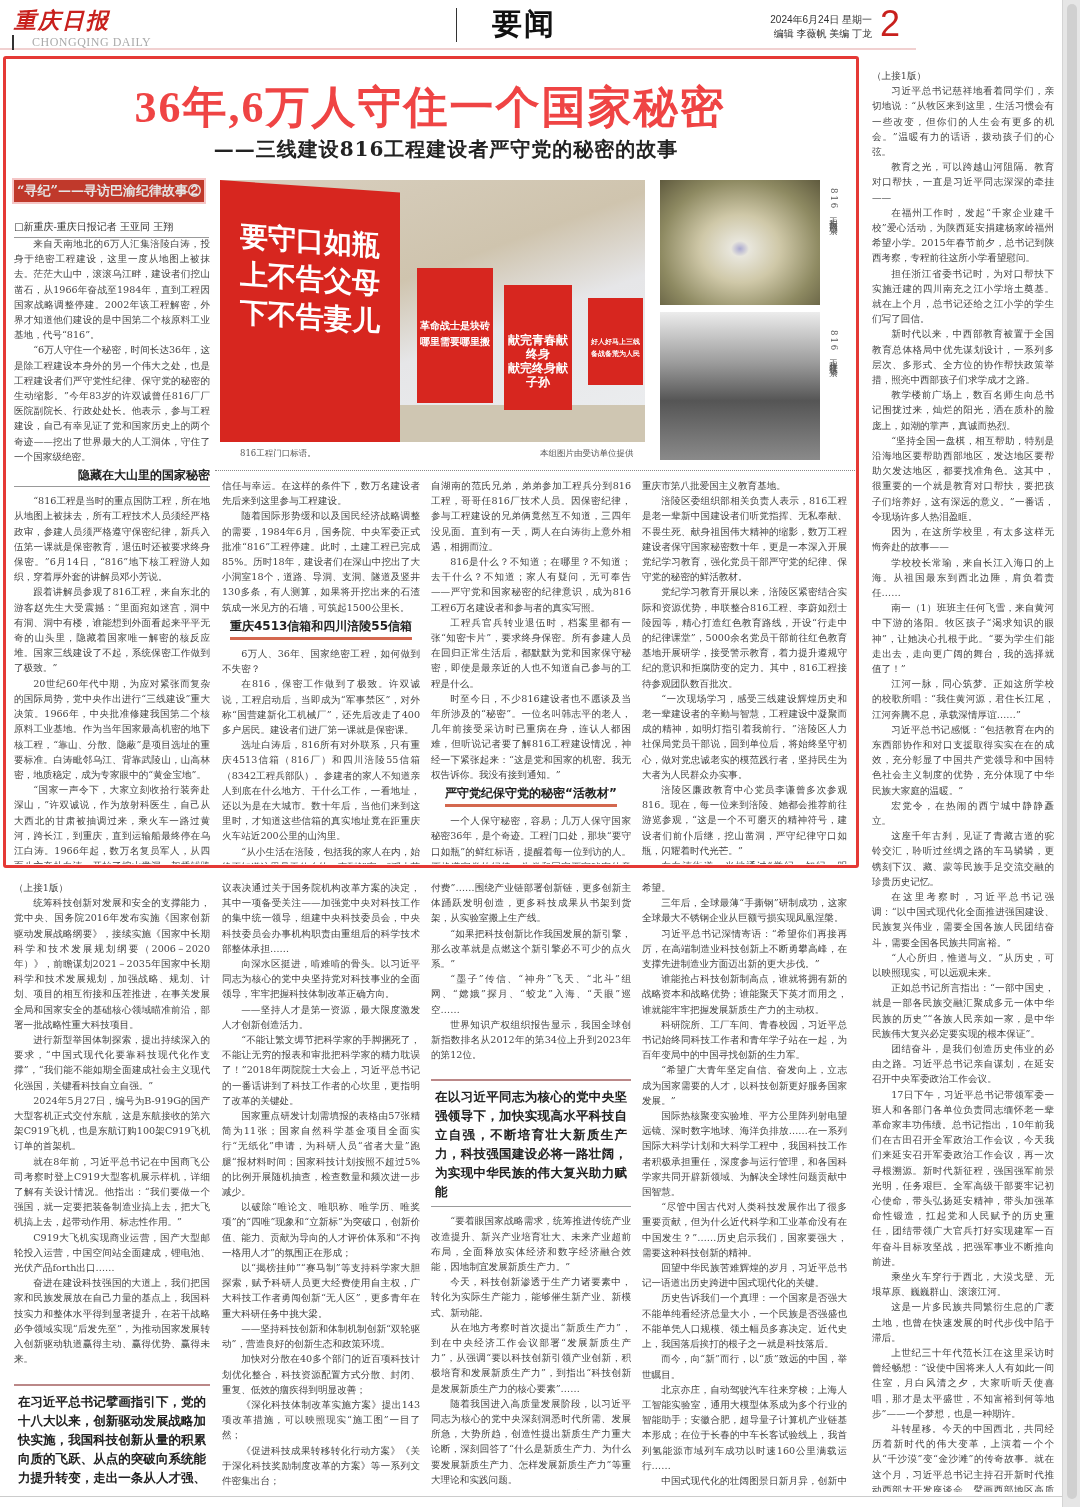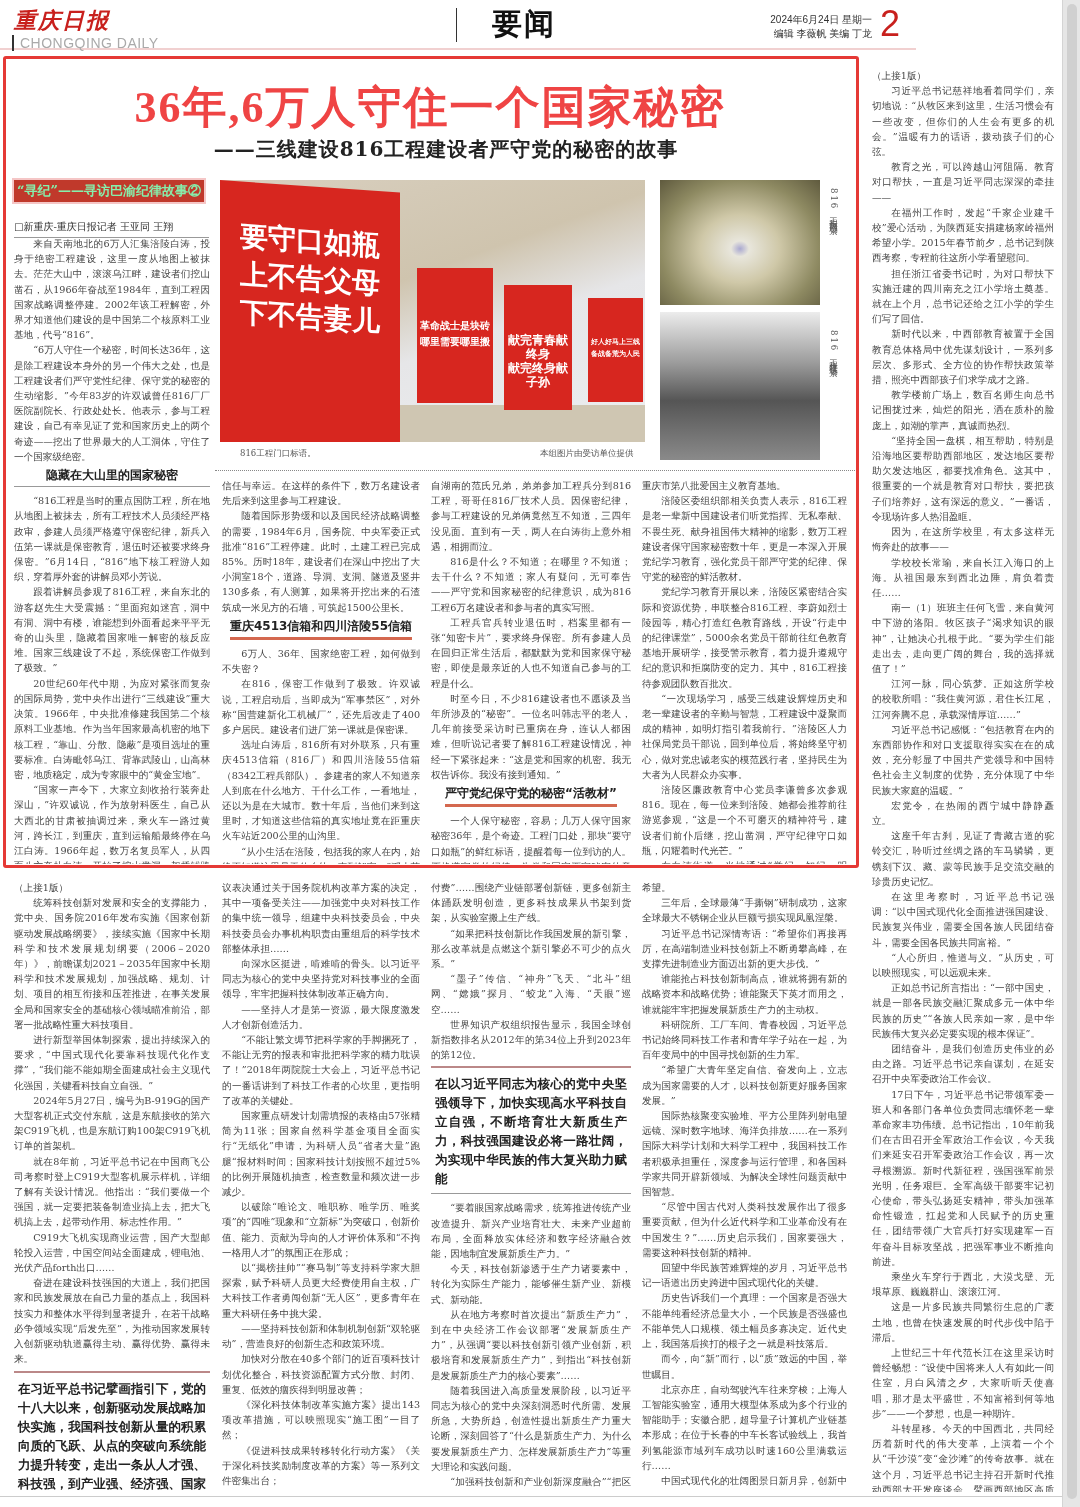--- a/index.html
+++ b/index.html
@@ -5,60 +5,60 @@
   * { box-sizing: border-box; margin: 0; padding: 0; }
   html, body { width: 1080px; height: 1507px; background: #e9e9e9; overflow: hidden; }
   body { font-family: "DejaVu Serif", "Liberation Serif", serif; color: #333; position: relative; }
   .page { position: absolute; left: 0; top: 0; width: 1062px; height: 1507px; background: #fff; }
   .scrollbar { position: absolute; right: 0; top: 0; width: 18px; height: 1507px; background: #e6e6e6; border-left: 1px solid #d4d4d4; }
   .scrollbar .thumb { position: absolute; left: 4px; top: 4px; width: 10px; height: 1495px; background: #d0d0d0; border-radius: 5px; }
 
   
   .masthead { position: absolute; left: 0; top: 0; width: 916px; height: 50px; border-bottom: 2px solid #f1d0d0; }
   .logo { position: absolute; left: 14px; top: 6px; font-family: "DejaVu Serif", serif; font-size: 22px; font-style: italic; color: #c8201d; letter-spacing: 2px; font-weight: bold; }
-  .logo-sub { position: absolute; left: 12px; top: 35px; font-family: Liberation Sans, sans-serif; font-size: 14px; color: #aaa; letter-spacing: 0.5px; border-left: 2px solid #333; padding-left: 6px; }
+  .logo-sub { position: absolute; left: 12px; top: 35px; font-family: Liberation Serif, serif; font-size: 12px; color: #aaa; letter-spacing: 0.5px; border-left: 2px solid #333; padding-left: 18px; }
   .divider-v { position: absolute; left: 456px; top: 8px; width: 1px; height: 34px; background: #333; }
   .section-title { position: absolute; left: 492px; top: 4px; font-family: "DejaVu Sans", sans-serif; font-weight: bold; font-size: 30px; color: #111; letter-spacing: 2px; }
   .dateline { position: absolute; right: 44px; top: 13px; font-family: "Liberation Sans", sans-serif; font-size: 10px; color: #333; text-align: right; line-height: 14px; }
   .page-num { position: absolute; right: 16px; top: 6px; font-family: "Liberation Sans", sans-serif; font-size: 36px; color: #c8201d; line-height: 36px; }
 
   
   .frame { position: absolute; left: 3px; top: 56px; width: 856px; height: 812px; border: 3px solid #e53935; border-radius: 3px; }
 
   .headline { position: absolute; left: 0; top: 78px; width: 860px; text-align: center; font-family: Liberation Serif, serif; font-weight: bold; font-size: 44px; color: #ef4444; letter-spacing: 2px; }
   .subheadline { position: absolute; left: 0; top: 136px; width: 860px; text-align: center; font-family: "DejaVu Serif", serif; font-size: 20px; color: #222; letter-spacing: 1px; padding-left: 32px; }
 
-  .series-tag { position: absolute; left: 14px; top: 180px; width: 190px; height: 22px; background: #c0392b; color: #86efac; font-size: 13px; font-weight: bold; line-height: 22px; text-align: center; box-shadow: 0 0 0 2px #f5c6c6; }
+  .series-tag { position: absolute; left: 14px; top: 180px; width: 190px; height: 22px; background: #c0392b; color: #e5e5e5; font-size: 13px; font-weight: bold; line-height: 22px; text-align: center; box-shadow: 0 0 0 2px #f5c6c6; }
   .byline { position: absolute; left: 14px; top: 220px; width: 195px; font-size: 10px; color: #333; border-bottom: 1px solid #999; padding-bottom: 3px; }
 
   .col { position: absolute; font-size: 9.6px; line-height: 15.2px; color: #444; text-align: justify; overflow: hidden; }
   .col p { text-indent: 2em; margin: 0; }
   .col p.noindent { text-indent: 0; }
-  .subhead { font-family: "DejaVu Sans", sans-serif; font-weight: bold; font-size: 12px; color: #222; text-align: center; margin: 4px 0 6px; padding-bottom: 3px; }
+  .subhead { font-family: "DejaVu Sans", sans-serif; font-weight: bold; font-size: 12px; color: #222; text-align: right; margin: 4px 0 6px; padding-bottom: 3px; }
   .subhead.red-under { border-bottom: 3px solid #d4684f; display: inline-block; }
   .subhead-wrap { text-align: center; }
 
   .photo-main { position: absolute; left: 220px; top: 180px; width: 425px; height: 262px; background: linear-gradient(160deg, #d9d0c0 0%, #cfc4ae 40%, #e6e6e8 60%, #eceef0 100%); overflow: hidden; }
   .banner { position: absolute; background: #d7261f; color: #fff; font-family: "DejaVu Sans", sans-serif; font-weight: bold; text-align: center; }
   .b1 { left: 0; top: 0; width: 180px; height: 262px; font-size: 28px; line-height: 38px; padding-top: 36px; transform: skewY(4deg); transform-origin: top left; }
   .b2 { left: 197px; top: 88px; width: 76px; height: 135px; font-size: 10px; line-height: 16px; padding-top: 50px; }
   .b3 { left: 284px; top: 105px; width: 68px; height: 125px; font-size: 12px; line-height: 14px; padding-top: 48px; }
-  .b4 { left: 368px; top: 118px; width: 55px; height: 104px; font-size: 7px; line-height: 12px; padding-top: 38px; }
+  .b4 { left: 368px; top: 118px; width: 55px; height: 87px; font-size: 7px; line-height: 12px; padding-top: 38px; }
   .b2 span, .b3 span, .b4 span, .b1 span { display: block; }
   .photo-ledge { position: absolute; left: 180px; top: 225px; width: 245px; height: 37px; background: #cfc6b2; }
   .caption-left { position: absolute; left: 240px; top: 448px; font-size: 8.5px; color: #555; }
   .caption-right { position: absolute; left: 540px; top: 448px; font-size: 8.5px; color: #555; }
 
   .photo-tunnel { position: absolute; left: 660px; top: 180px; width: 160px; height: 125px; background: radial-gradient(ellipse at 50% 55%, #a9a8d0 0%, #e8e6dc 8%, #cfc8a8 35%, #8e8a62 70%, #5f5a3e 100%); }
   .photo-workers { position: absolute; left: 660px; top: 312px; width: 160px; height: 148px; background: linear-gradient(180deg, #ececec 0%, #9a9a9a 35%, #555 60%, #8a8a8a 100%); }
   .vcap { position: absolute; font-size: 8.5px; color: #555; writing-mode: vertical-rl; letter-spacing: 2px; }
 
   .dotline { position: absolute; left: 215px; top: 470px; width: 640px; border-top: 1px dotted #888; }
 
-  .boxed-head { font-family: "DejaVu Sans", sans-serif; font-weight: bold; font-size: 12.5px; line-height: 19px; color: #222; border-top: 2px solid #b88; border-bottom: 1px solid #999; padding: 6px 4px 5px; margin: 4px 0 6px; text-align: justify; }
+  .boxed-head { font-family: "DejaVu Sans", sans-serif; font-weight: bold; font-size: 12.5px; line-height: 19px; color: #222; border-top: 2px solid #b88; border-bottom: 1px solid #999; padding: 6px 4px 5px; margin: 17px 0 6px; text-align: justify; }
   .bottom-rule { position: absolute; left: 0; top: 1496px; width: 1062px; border-top: 1px solid #ccc; }
 </style>
 </head>
 <body>
 
 <div class="page">
 
   <div class="masthead">
     <div class="logo">重庆日报</div>
     <div class="logo-sub">CHONGQING DAILY</div>

